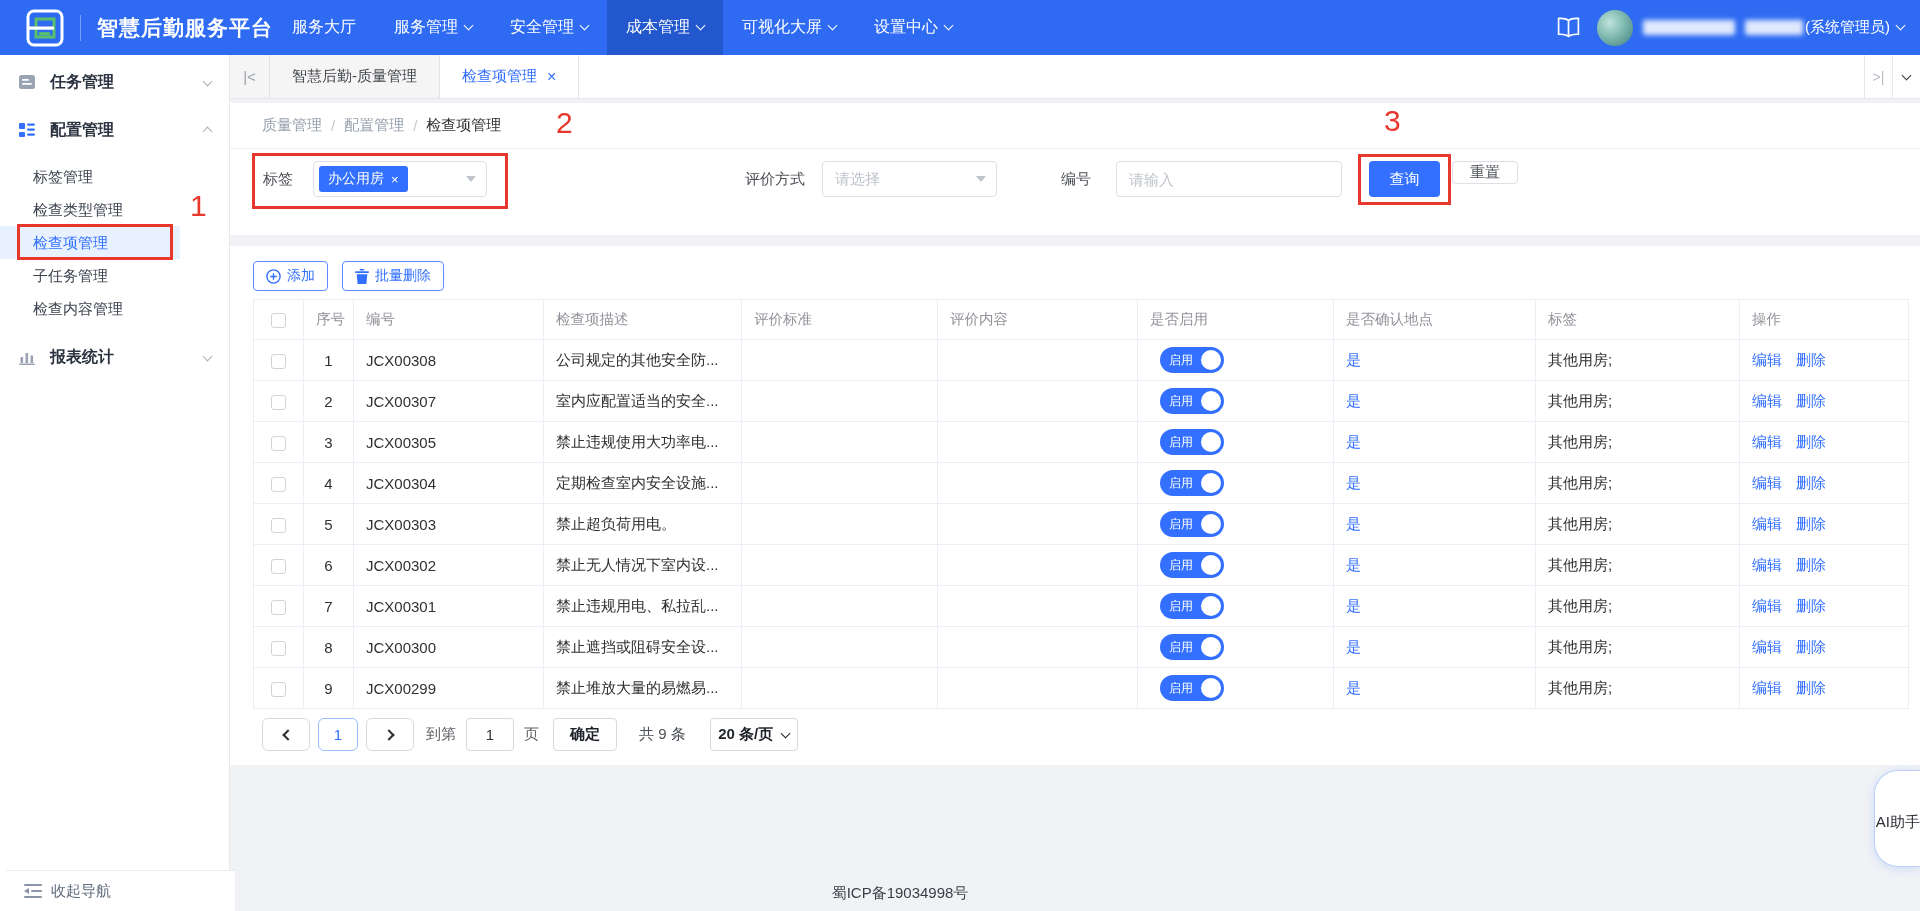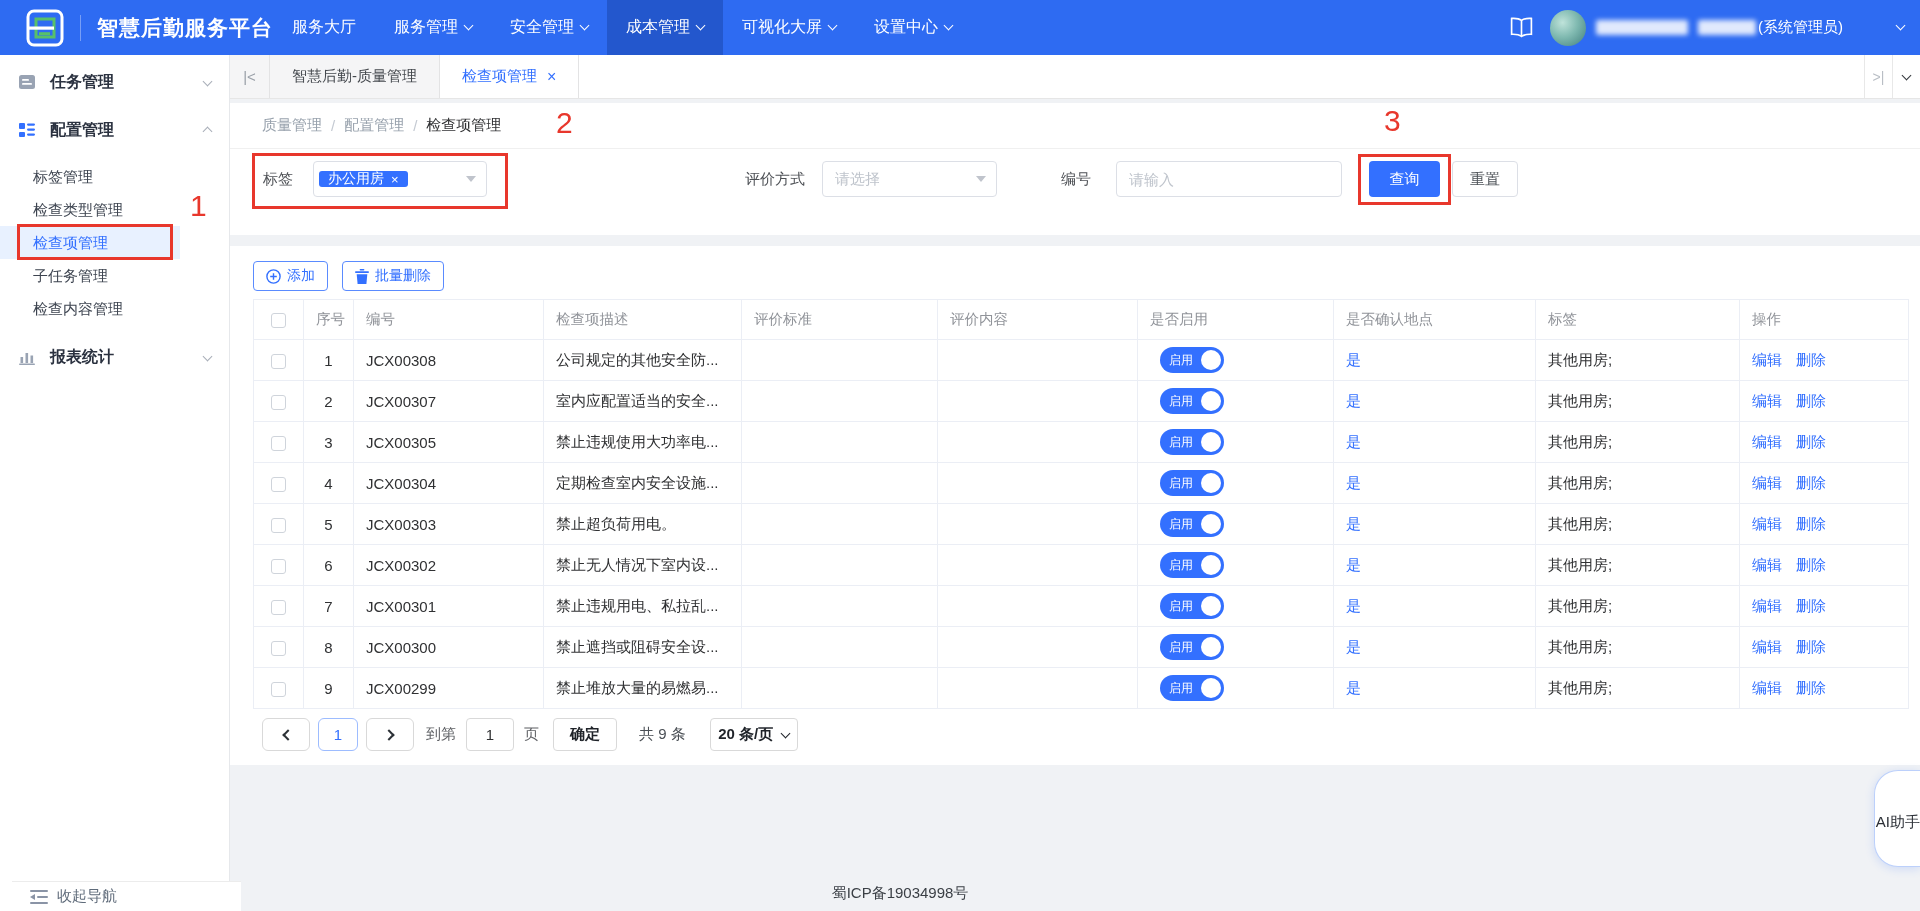--- a/index.html
+++ b/index.html
@@ -14,38 +14,38 @@
   .topnav { display:flex; height:55px; align-items:stretch; margin-left:0; }
   .nav-item { display:flex; align-items:center; padding:0 19px; font-size:16px; cursor:pointer; white-space:nowrap; }
   .nav-item.active { background:#2357cd; }
   .chev { display:inline-block; width:7px; height:7px; border-right:1.7px solid currentColor; border-bottom:1.7px solid currentColor; transform:rotate(45deg); margin-left:7px; margin-top:-4px; }
   .chev.up { transform:rotate(-135deg); margin-top:4px; }
   .tb-right { margin-left:auto; display:flex; align-items:center; margin-right:16px; }
   .book { margin-right:16px; display:flex; }
   .avatar { width:36px; height:36px; border-radius:50%; background:radial-gradient(circle at 35% 35%, #bfe3da 0%, #7fb9b0 45%, #3f7d7c 100%); margin-right:10px; flex:0 0 auto; }
   .blur-block { height:15px; background:rgba(255,255,255,.85); border-radius:2px; filter:blur(2.5px); margin-right:10px; }
   .b1 { width:92px; } .b2 { width:58px; margin-right:2px; }
-  .role { font-size:15px; white-space:nowrap; display:flex; align-items:center;gap:47px; }
+  .role { font-size:15px; white-space:nowrap; display:flex; align-items:center; }
 
   
   .app-body { display:flex; height:856px; }
   .sidebar { width:230px; background:#fff; border-right:1px solid #e6e8eb; position:relative; flex:0 0 auto; }
   .main { flex:1; display:flex; flex-direction:column; min-width:0; }
 
   
   .side-menu { padding-top:3px; }
   .side-group { height:48px; display:flex; align-items:center; padding:0 18px 0 18px; cursor:pointer; }
   .side-group .g-icon { width:18px; height:18px; margin-right:14px; display:flex; }
   .side-group .g-label { font-size:16px; font-weight:600; color:#2b3240; flex:1; }
   .side-group .chev { color:#a8aeb8; margin-top:-2px; }
   .side-group .chev.up { margin-top:3px; }
   .side-sub { margin-top:6px; margin-bottom:8px; }
   .side-sub-item { height:33px; line-height:33px; padding-left:33px; font-size:15px; color:#3d4450; cursor:pointer; }
   .side-sub-item.active { background:#e8f1ff; color:#3370ff; width:180px; margin-left:0; }
-  .side-collapse { position:absolute; bottom:0; left:12px; width:100%; height:30px; border-top:1px solid #ececec; display:flex; align-items:center; padding-left:18px; color:#5f6b7a; font-size:15px; cursor:pointer; background:#fff; }
+  .side-collapse { position:absolute; bottom:0; left:6px; width:100%; height:41px; border-top:1px solid #ececec; display:flex; align-items:center; padding-left:18px; color:#5f6b7a; font-size:15px; cursor:pointer; background:#fff; }
   .side-collapse svg { margin-right:9px; }
 
   
   .tabbar { height:44px; background:#fff; border-bottom:1px solid #e6e6e6; display:flex; align-items:stretch; }
   .tab-scroll { width:40px; display:flex; align-items:center; justify-content:center; background:#f5f5f6; border-right:1px solid #e3e3e4; color:#9aa0a8; font-size:15px; cursor:pointer; }
   .tab { display:flex; align-items:center; justify-content:center; padding:0 22px; font-size:15px; cursor:pointer; border-right:1px solid #e3e3e4; }
   .tab.inactive { background:#f5f5f6; color:#45494e; }
   .tab.active { background:#fff; color:#3370ff; }
   .tab .tab-close { margin-left:10px; color:#3370ff; font-size:16px; }
   .tab-fill { flex:1; }
@@ -55,26 +55,26 @@
   
   .panel1 { background:#fff; margin-top:4px; }
   .breadcrumb { height:46px; display:flex; align-items:center; padding-left:32px; border-bottom:1px solid #f0f0f0; font-size:15px; }
   .bc-item { color:#98a2ad; } .bc-item.current { color:#303133; }
   .bc-sep { color:#c4cad2; margin:0 9px; }
   .filter-row { height:86px; display:flex; align-items:flex-start; padding-top:12px; }
   .f-label { font-size:15px; color:#4e5156; line-height:36px; white-space:nowrap; }
   .sel { height:36px; border:1px solid #dcdfe6; border-radius:4px; background:#fff; display:flex; align-items:center; padding:0 26px 0 5px; position:relative; cursor:pointer; }
   .sel .tri { position:absolute; right:10px; width:0; height:0; border-left:5px solid transparent; border-right:5px solid transparent; border-top:6px solid #c0c4cc; }
   .sel .ph { color:#bfc4cc; padding-left:7px; }
-  .tag-chip { background:#3370ff; color:#fff; border-radius:3px; height:16px; display:flex; align-items:center; padding:0 9px; font-size:14px; }
+  .tag-chip { background:#3370ff; color:#fff; border-radius:3px; height:26px; display:flex; align-items:center; padding:0 9px; font-size:14px; }
   .tag-chip .x { margin-left:7px; font-size:13px; cursor:pointer; }
   .txt-input { height:36px; border:1px solid #dcdfe6; border-radius:4px; padding:16px 12px; font-size:15px; font-family:inherit; color:#303133; outline:none; }
   .txt-input::placeholder { color:#bfc4cc; }
   .btn-primary { height:36px; background:#3370ff; color:#fff; border:none; border-radius:4px; font-size:15px; font-family:Liberation Sans, sans-serif; cursor:pointer; }
-  .btn-plain { height:36px; background:#fff; color:#4e5358; border:1px solid #dcdfe6; border-radius:4px; font-size:15px; font-family:inherit; cursor:pointer; }
+  .btn-plain { height:23px; background:#fff; color:#4e5358; border:1px solid #dcdfe6; border-radius:4px; font-size:15px; font-family:inherit; cursor:pointer; }
 
   .panel2 { background:#fff; margin-top:11px; padding:15px 12px 14px 23px; }
   .toolbar { display:flex; }
   .btn-outline { height:30px; border:1px solid #5a8bff; border-radius:4px; background:#fff; color:#3370ff; font-size:14px; font-family:inherit; display:flex; align-items:center; padding:0 12px; cursor:pointer; }
   .btn-outline svg { margin-right:6px; }
   .btn-outline + .btn-outline { margin-left:14px; }
 
   
   table.grid { border-collapse:collapse; table-layout:fixed; width:1655px; margin-top:8px; border:1px solid #ebeef5; }
   .grid th, .grid td { border-right:1px solid #ebeef5; border-bottom:1px solid #ebeef5; padding:0 12px; text-align:left; font-weight:normal; overflow:hidden; white-space:nowrap; }

